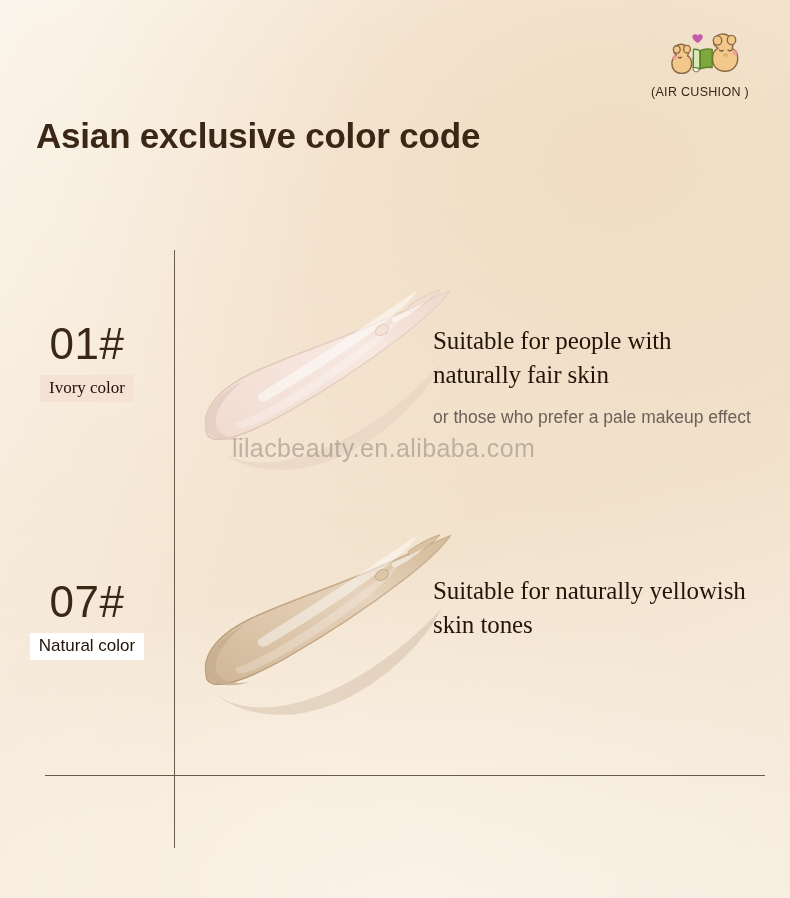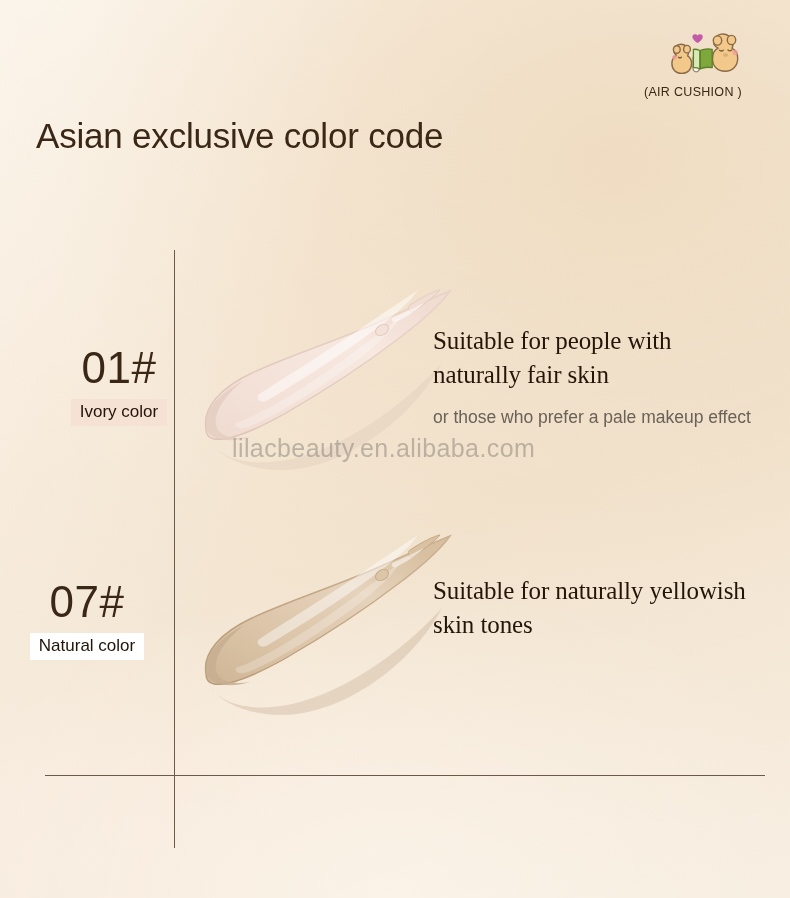--- a/index.html
+++ b/index.html
@@ -53,33 +53,33 @@
     font-weight: bold;
     letter-spacing: -0.2px;
     color: #A8551A;
     white-space: nowrap;
   }
   #headline-secondary {
     position: absolute;
     left: 36px;
     top: 116px;
     font-size: 35px;
-    font-weight: normal;
+    font-weight: bold;
     letter-spacing: -0.2px;
     color: #3B2715;
     white-space: nowrap;
   }
 
   
   #brand-logo {
     position: absolute;
     right: 34px;
     top: 26px;
     width: 112px;
-    text-align: left;
+    text-align: center;
   }
   #brand-mark {
     width: 100px;
     height: 58px;
     margin: 0 auto;
     display: block;
   }
   #brand-caption {
     margin-top: 1px;
     font-size: 12.5px;
@@ -115,40 +115,40 @@
   }
   #row-ivory   { top: 285px; }
   #row-natural { top: 532px; }
 
   .shade-label-block {
     position: absolute;
     left: 0;
     width: 174px;
     text-align: center;
   }
-  #row-ivory   .shade-label-block { top: 61px; padding-left: 32px; }
+  #row-ivory   .shade-label-block { top: 37px; }
   #row-natural .shade-label-block { top: 48px; }
 
   .shade-code {
     font-size: 44px;
     font-weight: normal;
     color: #3B2715;
     line-height: 1;
     letter-spacing: 0.5px;
   }
   .shade-name {
     display: inline-block;
     margin-top: 9px;
     padding: 3px 9px 4px;
     font-size: 17px;
     color: #211409;
     line-height: 1.15;
     white-space: nowrap;
   }
-  #shade-name-ivory   { background: #F6E1D5; }
+  #shade-name-ivory   { background: #F6E1D5; font-family: Liberation Serif, serif; }
   #shade-name-natural { background: #ffffff; }
 
   
   .swatch-art {
     position: absolute;
     left: 196px;
     top: 0;
     width: 262px;
     height: 200px;
   }

